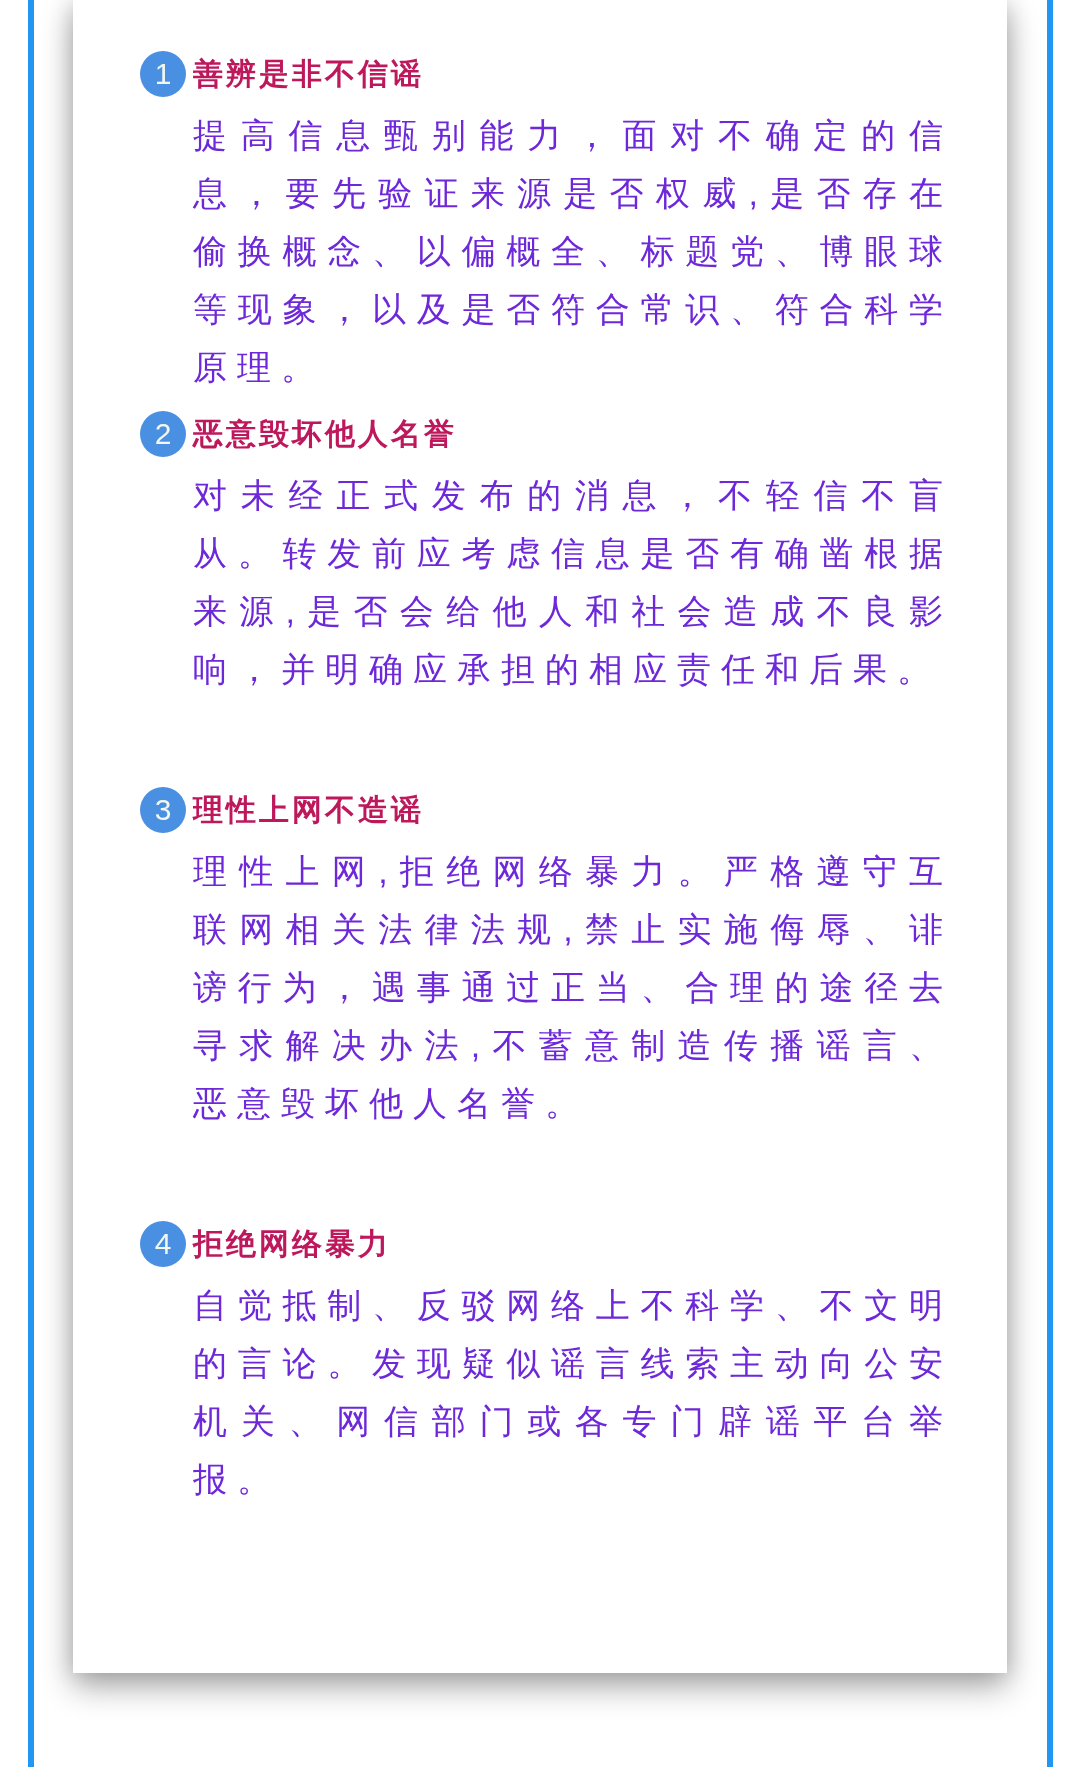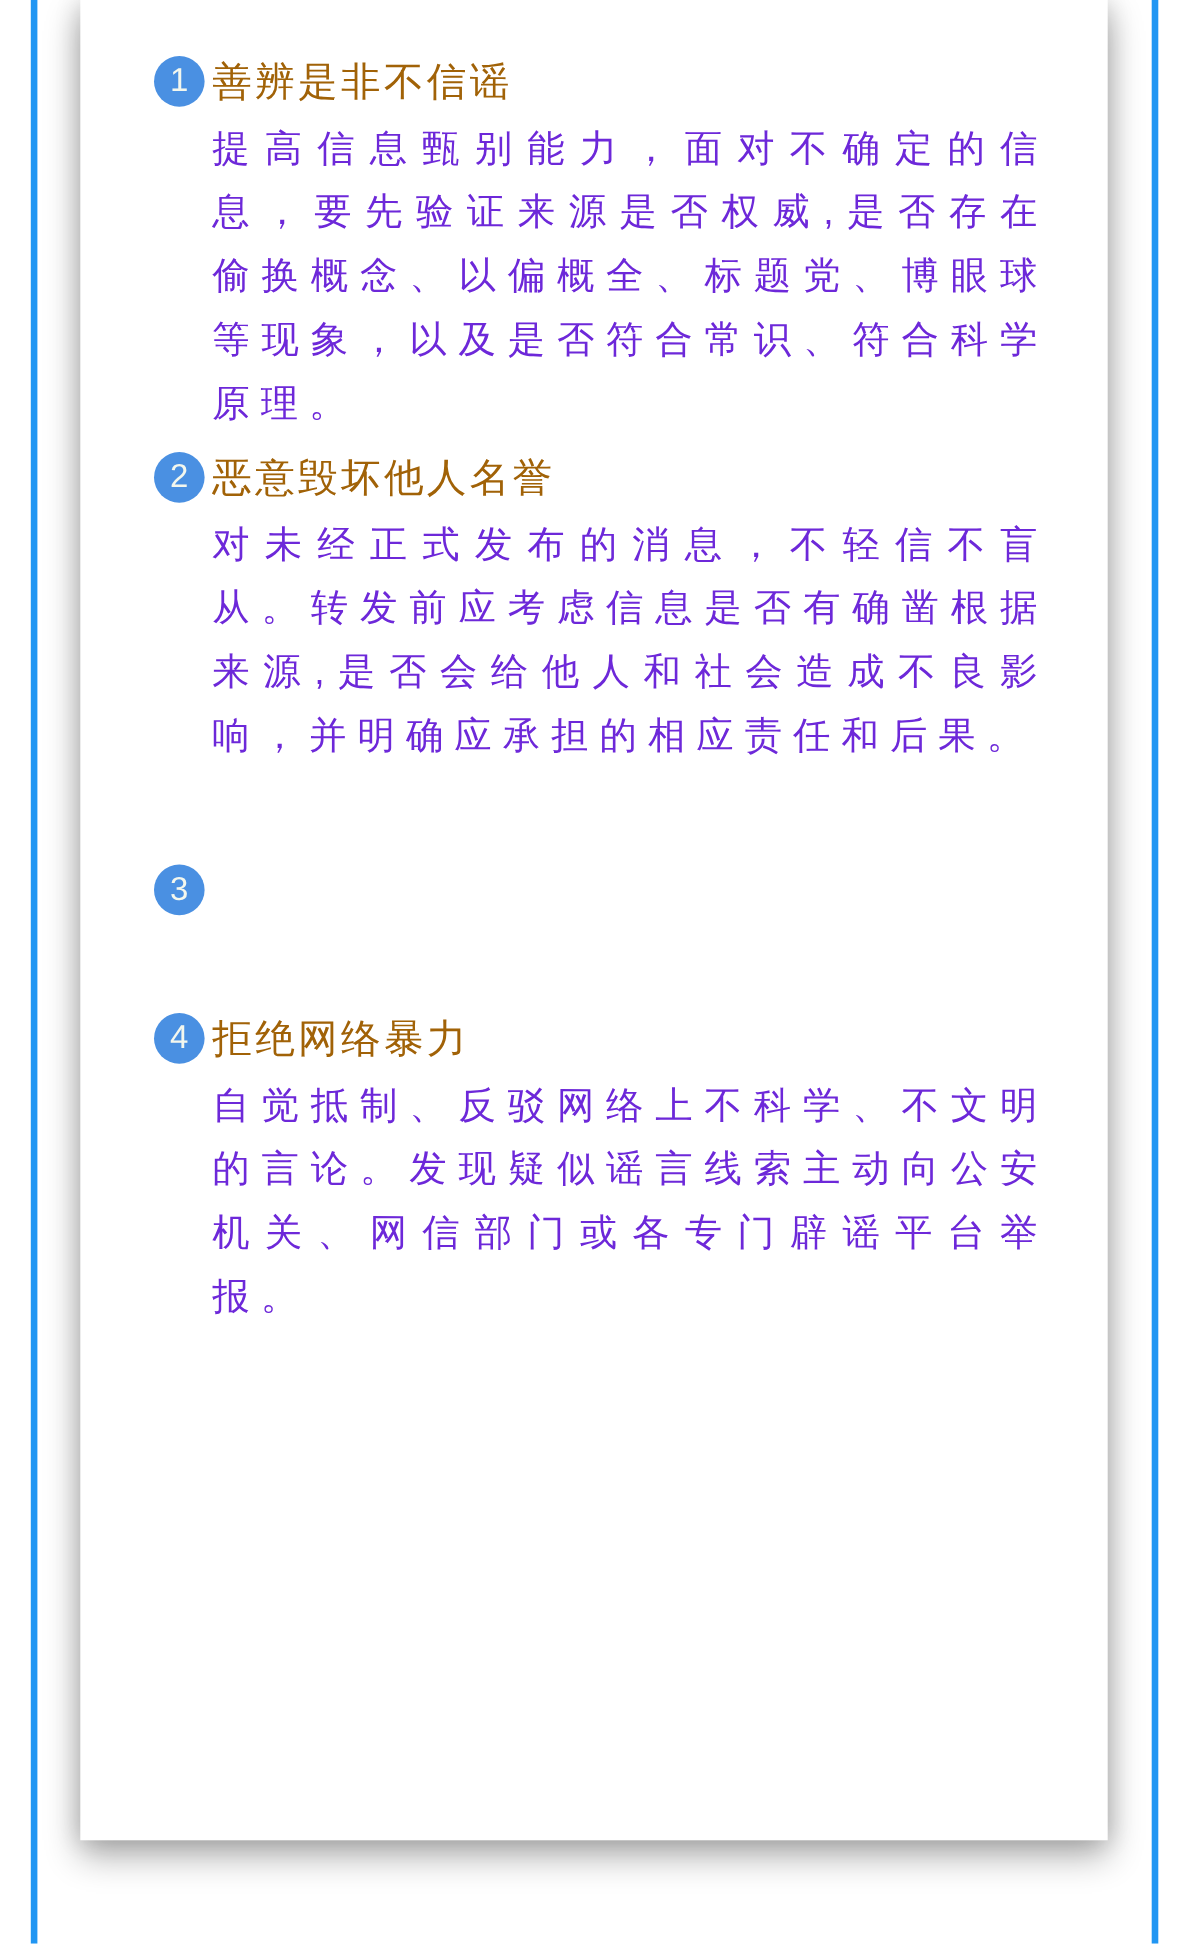--- a/index.html
+++ b/index.html
@@ -51,23 +51,23 @@
     height: 46px;
     border-radius: 50%;
     background: #4a90e2;
     color: #f3f7ee;
     font-size: 30px;
     line-height: 46px;
     text-align: center;
     margin-right: 7px;
   }
   .section-title {
-    color: #a16207;
-    font-size: 36px;
-    font-weight: normal;
+    color: #be185d;
+    font-size: 30px;
+    font-weight: bold;
     letter-spacing: 3px;
     line-height: 48px;
     white-space: nowrap;
   }
   .section-body {
     width: 760px;
     margin: 8px 0 0 53px;
     color: #6d28d9;
     font-size: 34px;
     line-height: 58px;
@@ -98,21 +98,23 @@
         <div class="section-header">
           <div class="badge">2</div>
           <div class="section-title">恶意毁坏他人名誉</div>
         </div>
         <div class="section-body">对未经正式发布的消息，不轻信不盲从。转发前应考虑信息是否有确凿根据来源,是否会给他人和社会造成不良影响，并明确应承担的相应责任和后果。</div>
       </div>
 
       <div class="section gap-large">
         <div class="section-header">
           <div class="badge">3</div>
+          <div class="section-title">理性上网不造谣</div>
         </div>
+        <div class="section-body">理性上网,拒绝网络暴力。严格遵守互联网相关法律法规,禁止实施侮辱、诽谤行为，遇事通过正当、合理的途径去寻求解决办法,不蓄意制造传播谣言、恶意毁坏他人名誉。</div>
       </div>
 
       <div class="section gap-large">
         <div class="section-header">
           <div class="badge">4</div>
           <div class="section-title">拒绝网络暴力</div>
         </div>
         <div class="section-body">自觉抵制、反驳网络上不科学、不文明的言论。发现疑似谣言线索主动向公安机关、网信部门或各专门辟谣平台举报。</div>
       </div>
 

